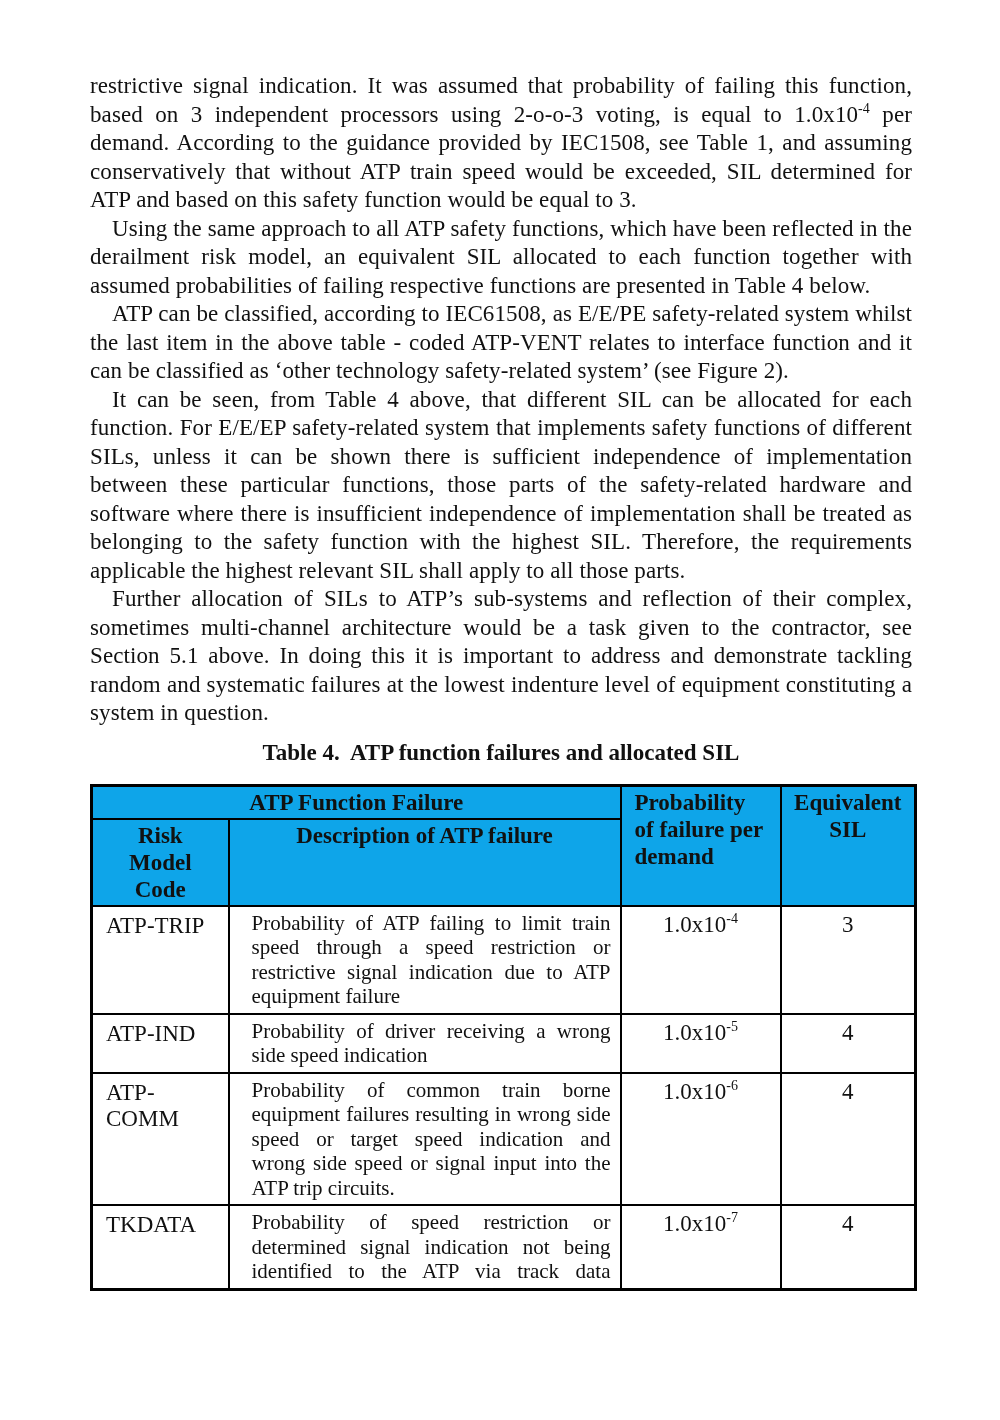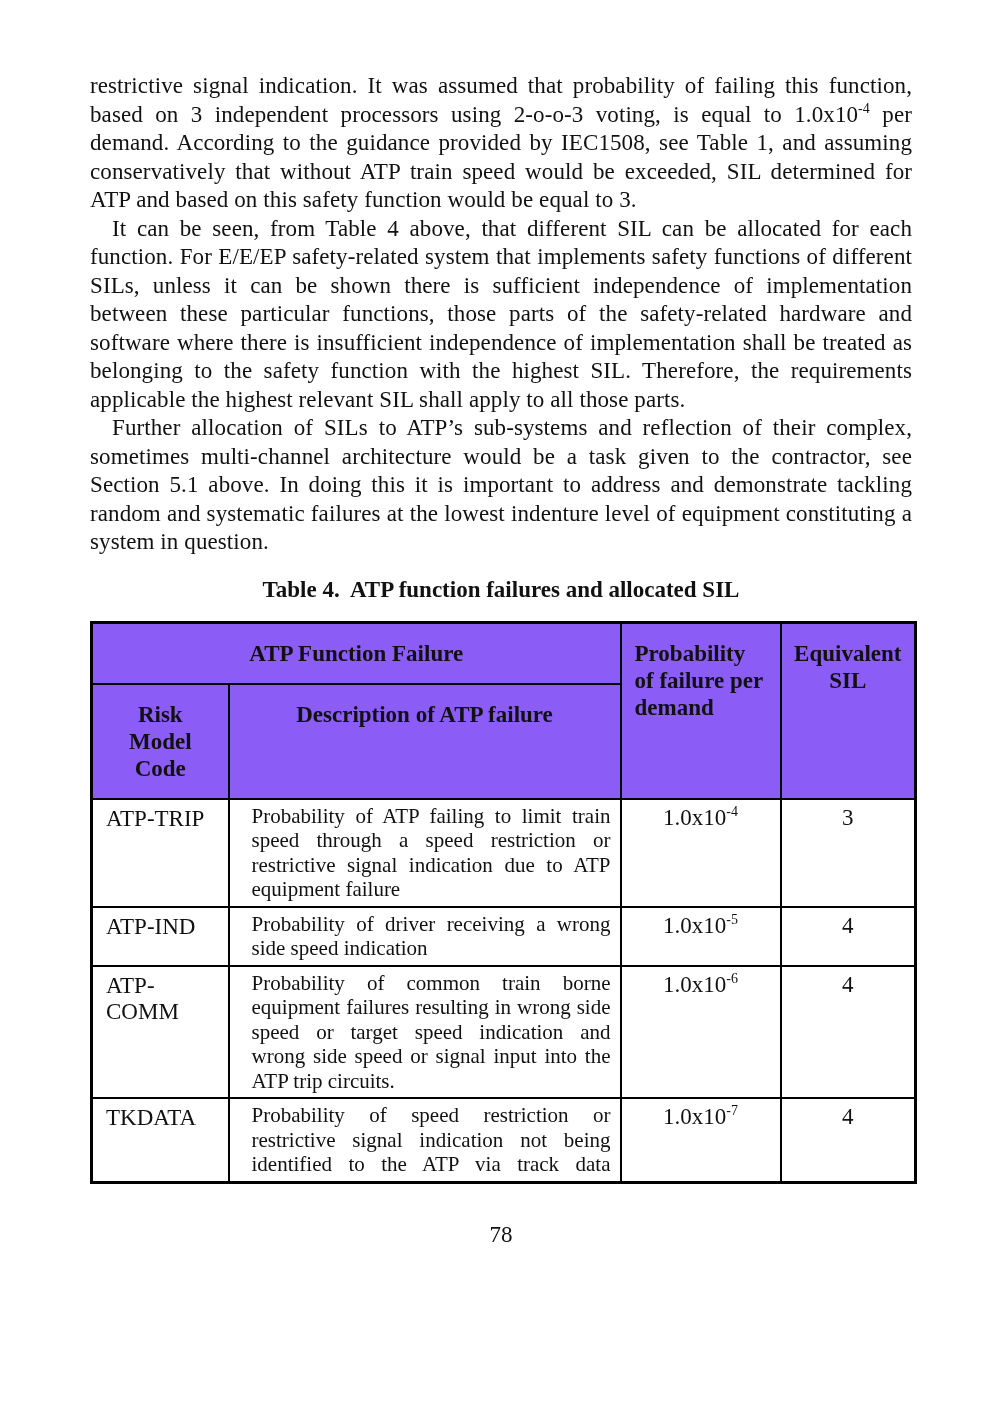--- a/index.html
+++ b/index.html
@@ -22,21 +22,21 @@
     text-align: justify;
     letter-spacing: 0.1px;
   }
   .para.indent { text-indent: 22px; }
   sup.exp {
     font-size: 14px;
     vertical-align: super;
     line-height: 0;
   }
   .caption {
-    margin: 20px 0 18px 0;
+    margin: 12px 0 18px 0;
     text-align: center;
     font-weight: bold;
     font-size: 23px;
   }
   table.atp {
     width: 824px;
     border-collapse: collapse;
     table-layout: fixed;
     border: 3px solid #000;
     margin: 0 auto 0 0;
@@ -44,25 +44,25 @@
   table.atp td {
     border: 2px solid #000;
     vertical-align: top;
     box-sizing: border-box;
   }
   col.c-code { width: 137px; }
   col.c-desc { width: 392px; }
   col.c-prob { width: 160px; }
   col.c-sil  { width: 135px; }
   td.hd {
-    background: #8b5cf6;
+    background: #0ea5e9;
     font-weight: bold;
     font-size: 23px;
     line-height: 27px;
-    padding: 16px 6px;
+    padding: 2px 6px;
   }
   td.hd.center { text-align: center; }
   td.hd.prob-hd { text-align: left; padding-left: 13px; }
   .pre { white-space: pre-line; }
   td.code {
     font-size: 23px;
     line-height: 26px;
     padding: 6px 4px 4px 13px;
     white-space: pre-line;
   }
@@ -85,21 +85,23 @@
     font-size: 23px;
   }
 </style>
 </head>
 <body>
 
 <div class="page">
 
   <p class="para"><span>restrictive signal indication.  It was assumed that probability of failing this function, based on 3 independent processors using 2-o-o-3 voting, is equal to 1.0x10</span><sup class="exp">-4</sup><span> per demand.  According to the guidance provided by IEC1508, see Table 1, and assuming conservatively that without ATP train speed would be exceeded, SIL determined for ATP and based on this safety function would be equal to 3.</span></p>
 
+  <p class="para indent">Using the same approach to all ATP safety functions, which have been reflected in the derailment risk model, an equivalent SIL allocated to each function together with assumed probabilities of failing respective functions are presented in Table 4 below.</p>
 
+  <p class="para indent">ATP can be classified, according to IEC61508, as E/E/PE safety-related system whilst the last item in the above table - coded ATP-VENT relates to interface function and it can be classified as ‘other technology safety-related system’ (see Figure 2).</p>
 
   <p class="para indent">It can be seen, from Table 4 above, that different SIL can be allocated for each function.  For E/E/EP safety-related system that implements safety functions of different SILs, unless it can be shown there is sufficient independence of implementation between these particular functions, those parts of the safety-related hardware and software where there is insufficient independence of implementation shall be treated as belonging to the safety function with the highest SIL.  Therefore, the requirements applicable the highest relevant SIL shall apply to all those parts.</p>
 
   <p class="para indent">Further allocation of SILs to ATP’s sub-systems and reflection of their complex, sometimes multi-channel architecture would be a task given to the contractor, see Section 5.1 above.  In doing this it is important to address and demonstrate tackling random and systematic failures at the lowest indenture level of equipment constituting a system in question.</p>
 
   <div class="caption">Table 4.&nbsp; ATP function failures and allocated SIL</div>
 
   <table class="atp">
     <colgroup>
       <col class="c-code">
@@ -140,22 +142,21 @@
       <tr>
         <td class="code">ATP-
 COMM</td>
         <td class="desc">Probability of common train borne equipment failures resulting in wrong side speed or target speed indication and wrong side speed or signal input into the ATP trip circuits.</td>
         <td class="val"><span>1.0x10</span><sup class="exp">-6</sup></td>
         <td class="val">4</td>
       </tr>
 
       <tr>
         <td class="code">TKDATA</td>
-        <td class="desc stretch-last">Probability of speed restriction or restrictive signal indication not being identified to the ATP via track data</td>
+        <td class="desc stretch-last">Probability of speed restriction or determined signal indication not being identified to the ATP via track data</td>
         <td class="val"><span>1.0x10</span><sup class="exp">-7</sup></td>
         <td class="val">4</td>
       </tr>
     </tbody>
   </table>
 
-  <div class="pageno">78</div>
 
 </div>
 
 </body></html>

